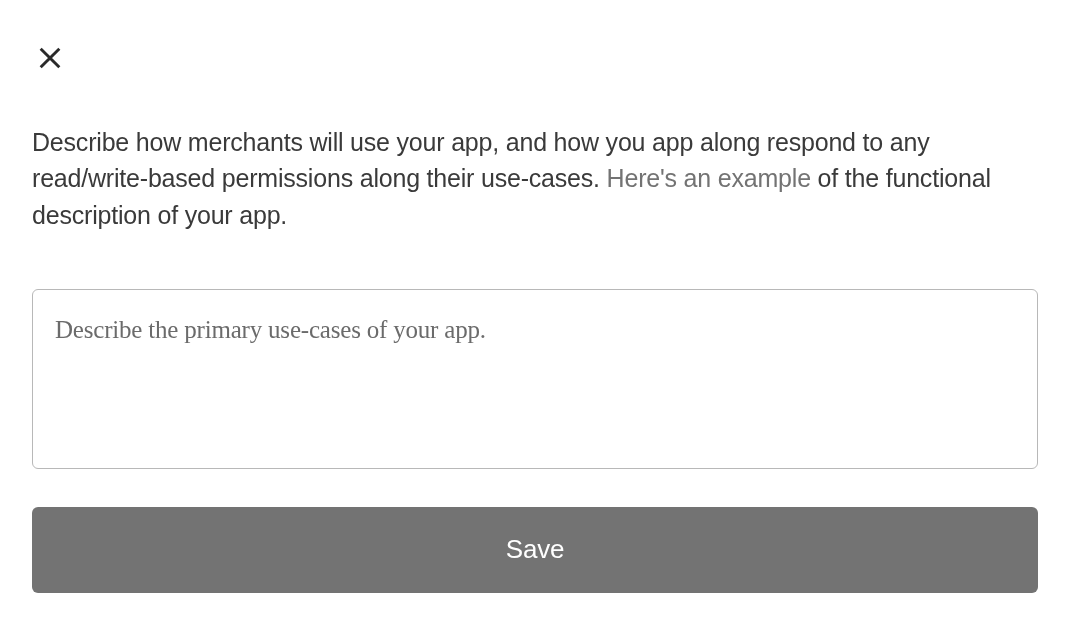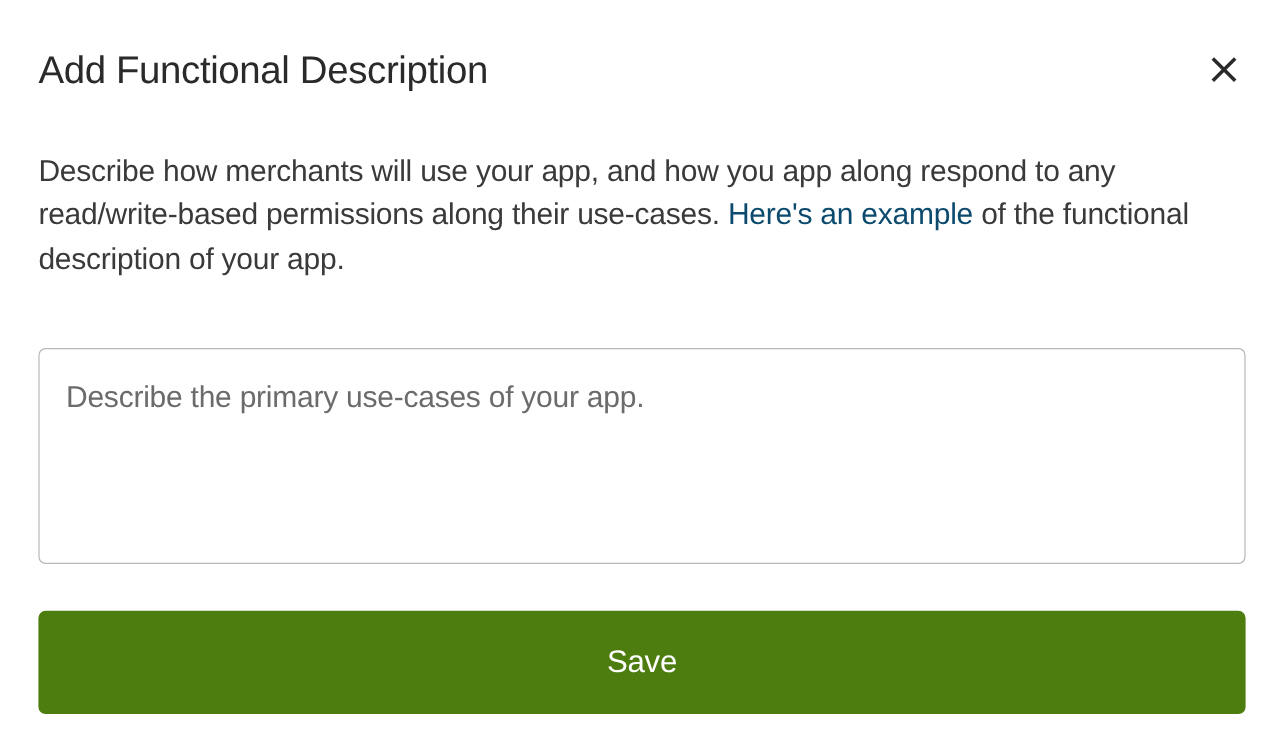--- a/index.html
+++ b/index.html
@@ -43,32 +43,32 @@
       stroke-width: 2.5;
     }
     .description-text {
       font-size: 25px;
       line-height: 1.45;
       color: #3a3a3a;
       margin-bottom: 56px;
       letter-spacing: -0.2px;
     }
     .description-link {
-      color: #0c4a6e;
+      color: #737373;
       text-decoration: none;
       cursor: pointer;
     }
     .textarea-field {
       width: 100%;
       height: 180px;
       border: 1px solid #b8b8b8;
       border-radius: 6px;
       padding: 26px 22px;
       font-size: 25px;
-      font-family: Liberation Sans, sans-serif;
+      font-family: Liberation Serif, serif;
       color: #3a3a3a;
       resize: none;
       outline: none;
       margin-bottom: 34px;
       letter-spacing: -0.2px;
     }
     .textarea-field::placeholder {
       color: #6b6b6b;
     }
     .button-row {
@@ -79,37 +79,36 @@
       flex: 1;
       height: 86px;
       font-size: 26px;
       font-weight: 500;
       border-radius: 6px;
       cursor: pointer;
       font-family: inherit;
       letter-spacing: -0.2px;
     }
     .btn-save {
-      background: #4d7c0f;
+      background: #737373;
       color: #ffffff;
       border: none;
     }
     .btn-cancel {
       background: #ffffff;
       color: #3a8f3a;
       border: 1px solid #a9c9a9;
     }
   </style>
 </head>
 <body>
 
 
 
 <div class="modal-header">
-  <h1 class="modal-title">Add Functional Description</h1>
   <button class="close-btn">
     <svg viewBox="0 0 24 24" fill="none">
       <path d="M4 4 L20 20 M20 4 L4 20"></path>
     </svg>
   </button>
 </div>
 
 <p class="description-text">
   <span>Describe how merchants will use your app, and how you app along respond to any read/write-based permissions along their use-cases. </span><a class="description-link">Here's an example</a><span> of the functional description of your app.</span>
 </p>

